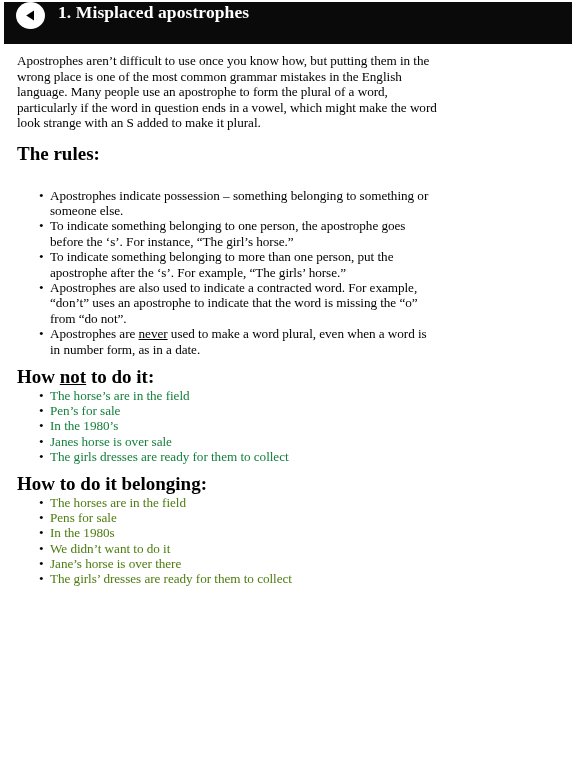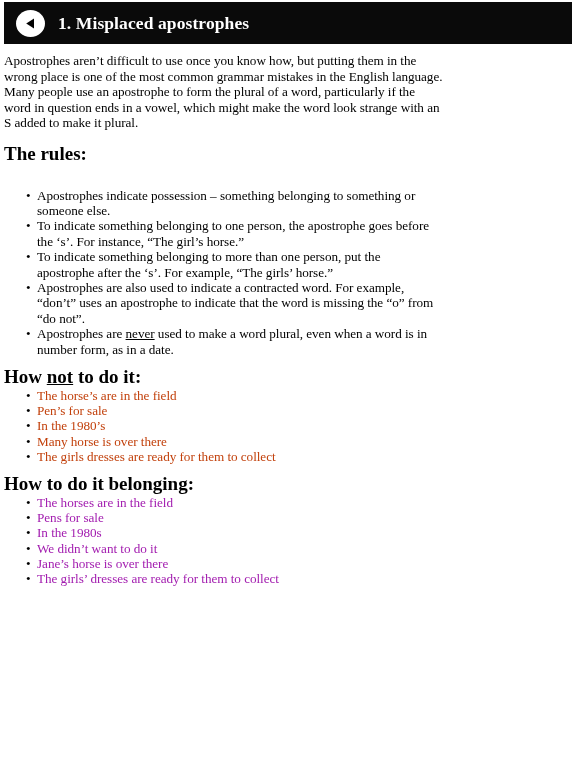--- a/index.html
+++ b/index.html
@@ -25,21 +25,21 @@
 
   
   .header-bar {
     position: absolute;
     left: 4px;
     top: 2px;
     width: 568px;
     height: 42px;
     background: #0a0a0a;
     display: flex;
-    align-items: center;
+    align-items: flex-start;
     box-sizing: border-box;
   }
   .back-button {
     width: 29px;
     height: 27px;
     margin-left: 12px;
     background: #ffffff;
     border-radius: 50%;
     display: flex;
     align-items: center;
@@ -57,21 +57,21 @@
     letter-spacing: 0.1px;
     white-space: nowrap;
   }
 
   
   .content {
     position: absolute;
     left: 0;
     top: 44px;
     width: 455px;
-    padding: 9px 10px 0 4px;
+    padding: 9px 10px 0 17px;
     box-sizing: border-box;
   }
 
   .intro {
     font-size: 13.2px;
     line-height: 15.6px;
     text-align: left;
     margin: 0 0 15px 0;
     letter-spacing: -0.05px;
   }
@@ -105,22 +105,22 @@
     line-height: 15.4px;
   }
   ul.rules { margin-bottom: 12px; margin-top: 26px; }
   ul.rules li { padding-right: 10px; }
   ul.rules li u { text-decoration: underline; }
 
   ul.examples li {
     line-height: 15.3px;
     white-space: nowrap;
   }
-  ul.examples.bad  li { color: #c2410c; }
-  ul.examples.good li { color: #a21caf; }
+  ul.examples.bad  li { color: #15803d; }
+  ul.examples.good li { color: #4d7c0f; }
 
   .gap-bad  { height: 12px; }
 </style>
 </head>
 <body>
 
 <div id="page">
 
   <div class="header-bar">
     <div class="back-button">
@@ -144,21 +144,21 @@
       <li>Apostrophes are also used to indicate a contracted word. For example, “don’t” uses an apostrophe to indicate that the word is missing the “o” from “do not”.</li>
       <li><span>Apostrophes are </span><u>never</u><span> used to make a word plural, even when a word is in number form, as in a date.</span></li>
     </ul>
 
     <div class="section-head"><span>How </span><span class="ul">not</span><span> to do it:</span></div>
 
     <ul class="examples bad">
       <li>The horse’s are in the field</li>
       <li>Pen’s for sale</li>
       <li>In the 1980’s</li>
-      <li>Many horse is over there</li>
+      <li>Janes horse is over sale</li>
       <li>The girls dresses are ready for them to collect</li>
     </ul>
 
     <div class="gap-bad"></div>
 
     <div class="section-head">How to do it belonging:</div>
 
     <ul class="examples good">
       <li>The horses are in the field</li>
       <li>Pens for sale</li>

